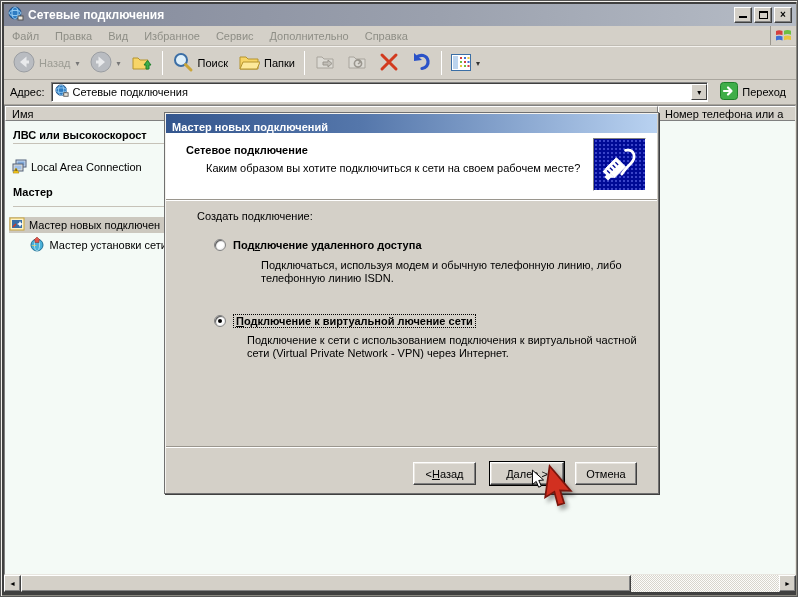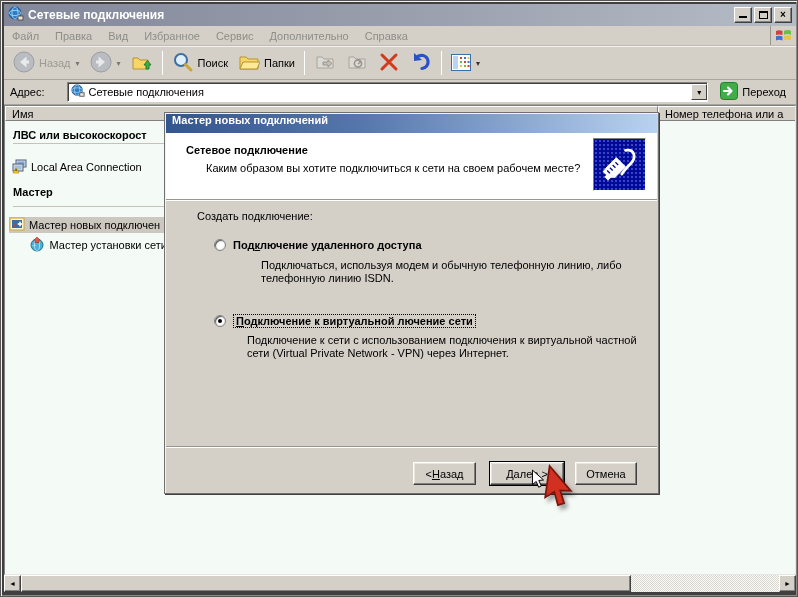--- a/index.html
+++ b/index.html
@@ -36,21 +36,21 @@
     display:flex; align-items:center; padding:0 4px; }
   .tbtn { display:flex; align-items:center; gap:4px; padding:2px 5px; height:28px; }
   .tbtn .lbl { font-size:11px; }
   .disabled-text { color:#9c9c94; }
   .tsep { width:1px; height:24px; background:#9a968e; border-right:1px solid #fff; margin:0 4px; }
   .caret { font-size:8px; color:#777; margin-left:1px; }
   .caret.dark { color:#333; }
   
   #addressbar { left:3px; top:79px; width:792px; height:25px; background:#d4d0c8;
     display:flex; align-items:center; padding:0 6px; border-bottom:1px solid #a7a39b; }
-  #addr-label { margin-right:22px; }
+  #addr-label { margin-right:6px; }
   #addr-combo { flex:1; height:20px; background:#fff;
     border:1px solid; border-color:#808080 #fff #fff #808080;
     box-shadow: inset 1px 1px 0 #404040;
     display:flex; align-items:center; padding-left:3px; }
   #addr-combo .v { margin-left:4px; }
   #addr-drop { margin-left:auto; width:16px; height:16px; background:#d4d0c8;
     border:1px solid; border-color:#fff #404040 #404040 #fff;
     display:flex; align-items:center; justify-content:center; font-size:8px; }
   #go { display:flex; align-items:center; gap:4px; margin-left:8px; padding:1px 4px; }
   
@@ -76,21 +76,21 @@
     box-shadow: inset -1px -1px 0 #808080; }
   #strack { flex:1; background:#efefea;
     background-image:conic-gradient(#fcfcfa 25%,#d8d5cd 0 50%,#fcfcfa 0 75%,#d8d5cd 0);
     background-size:2px 2px; }
   
   #dialog { left:163px; top:111px; width:495px; height:382px; background:#d4d0c8;
     border:1px solid #707070;
     box-shadow: 1px 1px 0 #404040, inset 1px 1px 0 #f4f2ee; z-index:5; }
   #dlg-title { left:1px; top:1px; width:491px; height:19px;
     background:linear-gradient(90deg,#34568e 0%,#5577ab 40%,#b9d2f1 100%);
-    color:#fff; font-weight:bold; display:flex; align-items:flex-start; padding-left:6px; }
+    color:#fff; font-weight:bold; display:flex; align-items:flex-end; padding-left:6px; }
   #dlg-header { left:1px; top:20px; width:491px; height:66px; background:#fff; }
   #dlg-heading { left:20px; top:11px; font-weight:bold; }
   #dlg-subheading { left:40px; top:29px; }
   #hdr-icon { right:11px; top:5px; width:53px; height:53px;
     border:1px solid; border-color:#808080 #fff #fff #808080;
     background-color:#000a96;
     background-image:radial-gradient(#3a44c8 1px, transparent 1.2px);
     background-size:4px 4px;
     display:flex; align-items:center; justify-content:center; }
   .sepline { left:1px; width:491px; height:2px;

